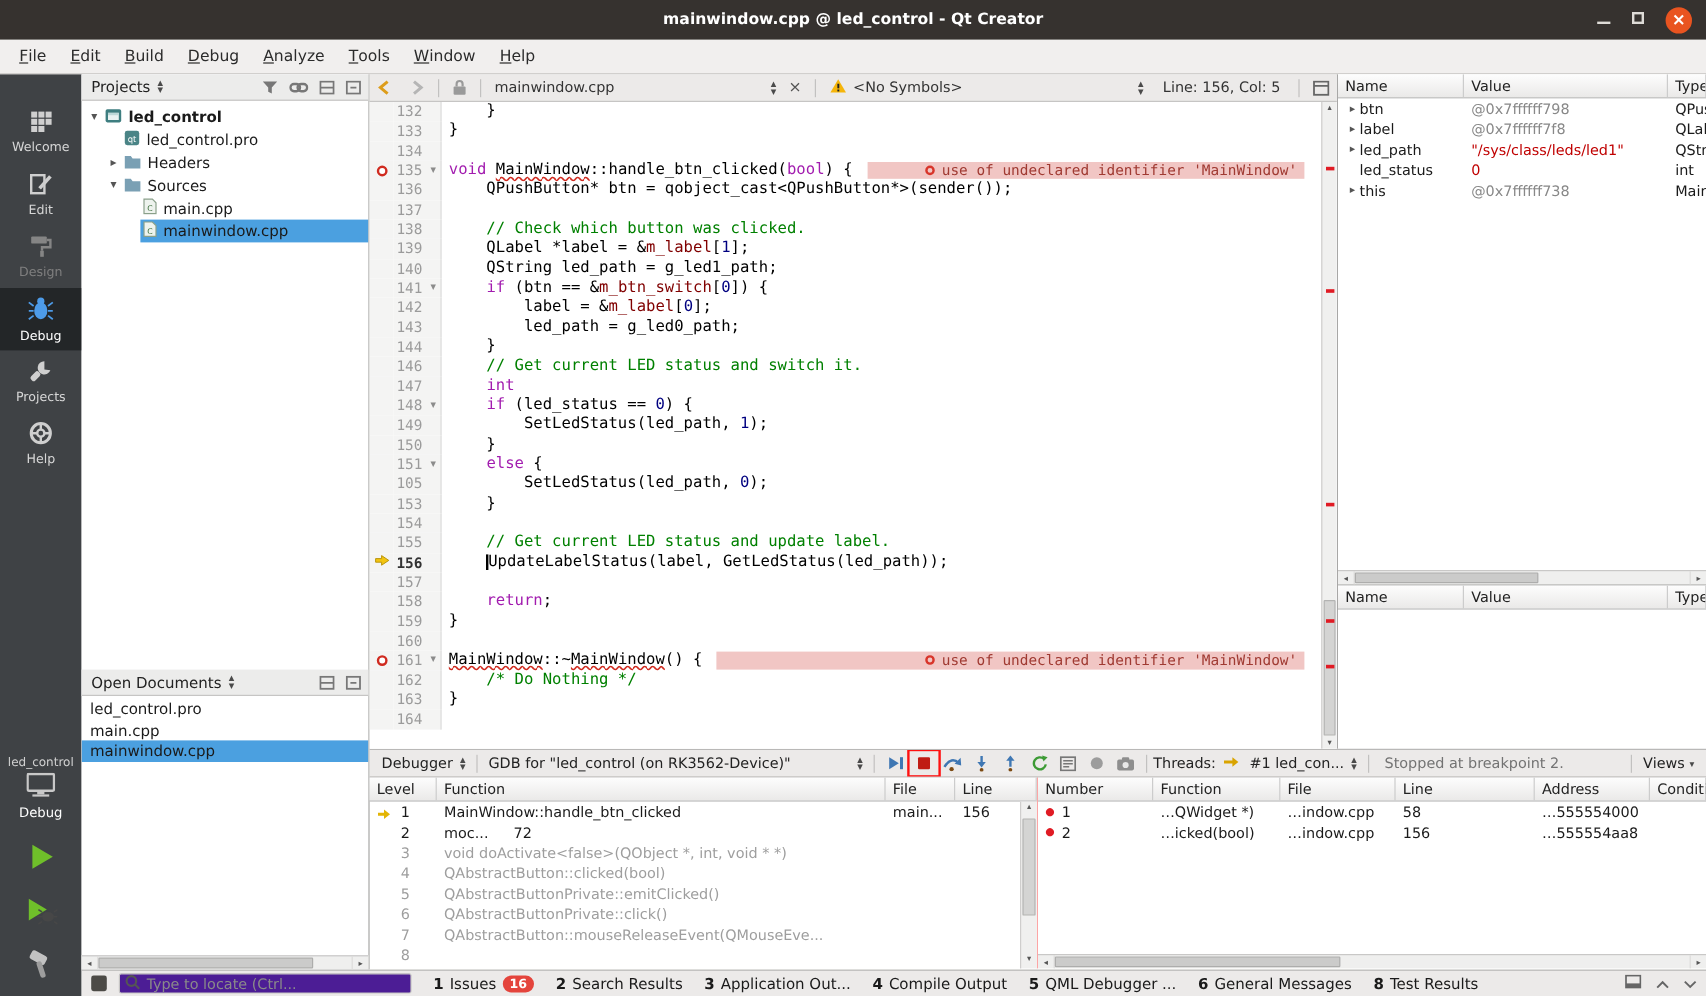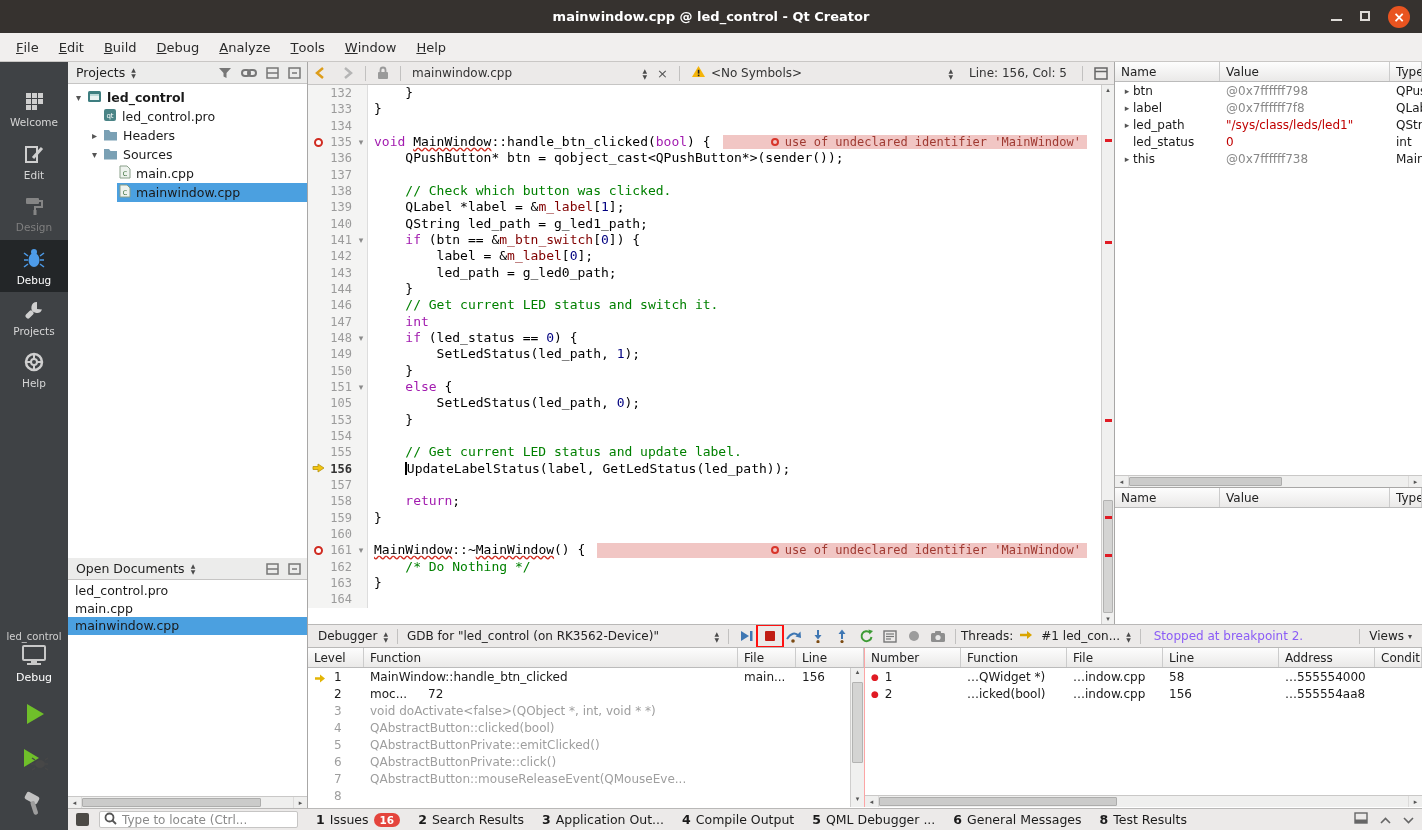--- a/index.html
+++ b/index.html
@@ -108,21 +108,21 @@
   .lc0{width:105px}.lc1{width:170px}.lc2{flex:1}
   .locals-pane{height:425px;display:flex;flex-direction:column}
   .watch-pane{flex:1;display:flex;flex-direction:column;border-top:1px solid #a8a7a6}
 
   
   .dbgbar{height:24px;background:#eceae9;border-top:1px solid #b9b8b7;border-bottom:1px solid #b9b8b7;display:flex;align-items:center;font-size:12px;color:#222;padding:0 6px;flex:none;white-space:nowrap;overflow:hidden}
   .combo{display:flex;align-items:center;height:100%;padding:0 4px}
   .combo.engine{min-width:320px;justify-content:space-between}
   .tbtn{width:24px;height:20px;display:inline-flex;align-items:center;justify-content:center;flex:none}
   .redbox{outline:2px solid #ff1111}
-  .dbg-status{margin:0 8px;color:#8b5cf6}
+  .dbg-status{margin:0 8px;color:#737373}
   .dbg-flex{flex:1}
 
   
   .bottom-row{height:159px;display:flex;min-height:0}
   .stack-pane{width:557px;flex:none;border-right:1px solid #fca5a5;display:flex;flex-direction:column}
   .stack-body{flex:1;display:flex;min-height:0}
   #stack-rows{flex:1;overflow:hidden}
   .sc0{width:56px}.sc1{width:374px}.sc2{width:58px}.sc3{flex:1}
   .sc0.tcell{padding-left:26px;position:relative}
   .cur-arrow{position:absolute;left:6px;top:4px}
@@ -130,21 +130,21 @@
   .vs2-btn{height:12px;text-align:center;font-size:7px;color:#555}
   .vs2-track{flex:1;position:relative}
   .vs2-thumb{position:absolute;left:1px;right:1px;top:2px;height:70%;background:#d4d4d3;border:1px solid #b3b3b2;border-radius:1px}
   .bp-pane{flex:1;display:flex;flex-direction:column;min-width:0}
   .bc0{width:96px}.bc1{width:106px}.bc2{width:96px}.bc3{width:116px}.bc4{width:96px}.bc5{flex:1}
   .bp-dot{color:#e01b24;font-size:9px;margin-right:6px}
 
   
   .statusbar{height:22px;background:#eceae9;border-top:1px solid #b9b8b7;display:flex;align-items:center;padding:0 8px;gap:10px;font-size:12.5px;flex:none}
   .sq{width:13px;height:13px;background:#4c4a46;border-radius:2px;flex:none}
-  .locator{width:199px;height:17px;display:flex;align-items:center;gap:5px;padding:0 4px;border:1px solid #c6c5c4;border-radius:2px;background:#ffffff;flex:none}
+  .locator{width:244px;height:17px;display:flex;align-items:center;gap:5px;padding:0 4px;border:1px solid #c6c5c4;border-radius:2px;background:#4c1d95;flex:none}
   .locator .ph{color:#8a8a8a;font-size:12px;white-space:nowrap;overflow:hidden}
   .out-btns{display:flex;align-items:center;gap:18px;margin-left:8px}
   .out-btn{display:flex;align-items:center;gap:5px;white-space:nowrap}
   .ob-num{font-weight:bold}
   .ob-badge{background:#e4443c;color:#fff;font-size:10.5px;font-weight:bold;border-radius:7px;padding:0 6px;height:14px;display:flex;align-items:center}
   .sb-right{margin-left:auto;display:flex;align-items:center;gap:12px}
 </style>
 </head>
 <body>
 

